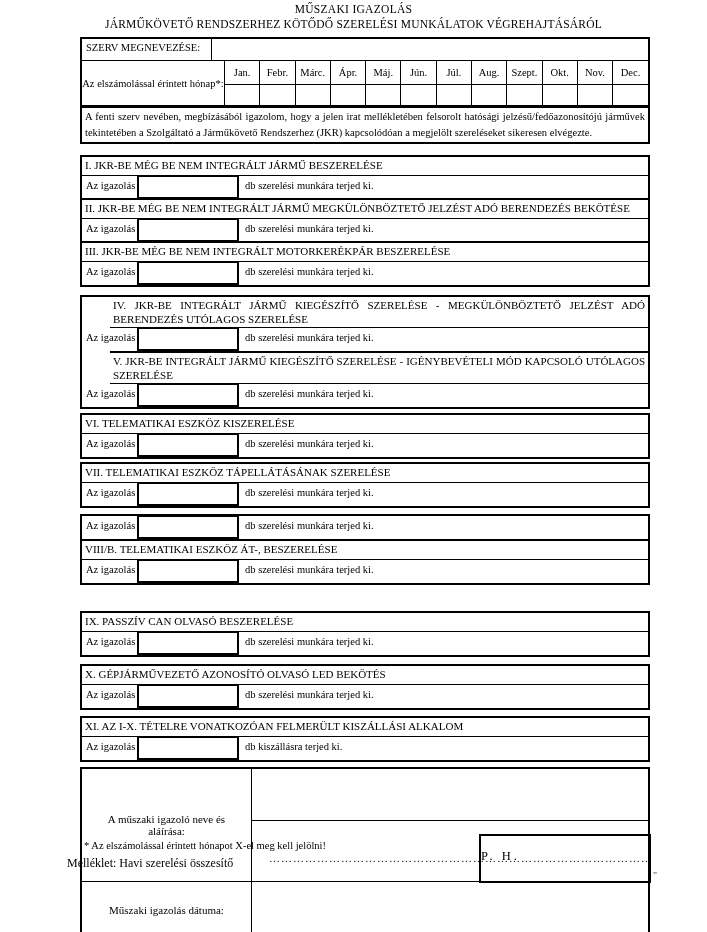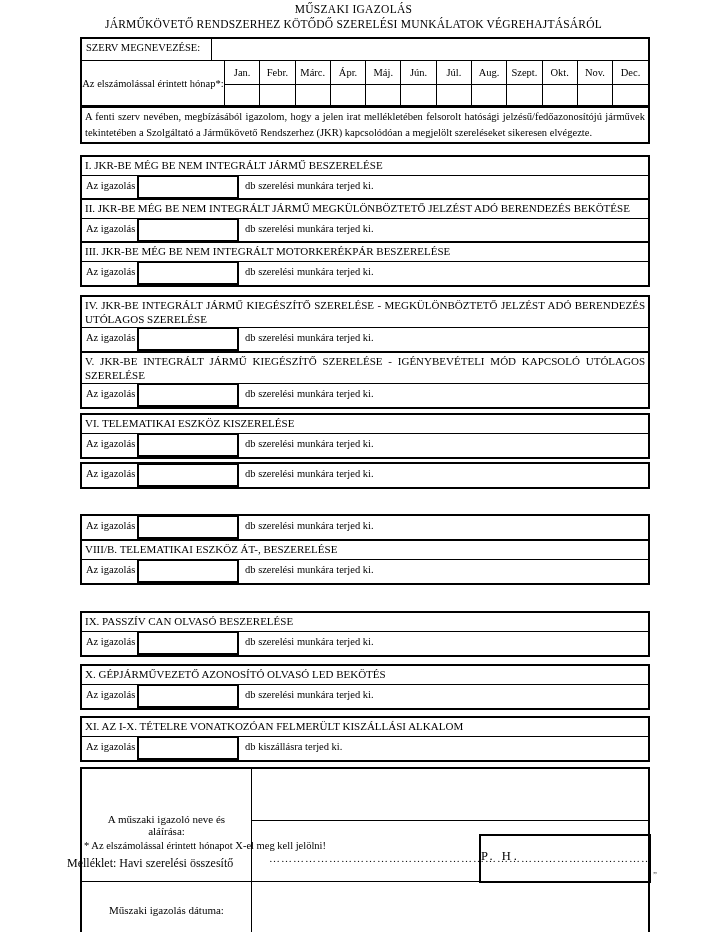--- a/index.html
+++ b/index.html
@@ -23,21 +23,21 @@
   tr.mh td{height:23px;vertical-align:middle;}
   tr.mv td{height:20px;border-top:1px solid #000;}
   tr.mh td + td{border-left:1px solid #000;}
   tr.mv td + td{border-left:1px solid #000;}
   
   .para{font-size:10.5px;line-height:15.5px;text-align:justify;padding:1px 3px 2px;}
   
   .sec-title{font-size:11px;line-height:13.5px;padding:2px 3px 1px;
              border-bottom:1px solid #000;text-align:justify;overflow:hidden;}
   .t1{height:15px;}
-  .t2{height:27px;}
+  .t2{height:27px;margin-left:28px;}
   .topline{border-top:2px solid #000;}
   .sec-row{display:flex;height:23px;font-size:10.5px;align-items:stretch;}
   .sec-row .lbl{width:55px;box-sizing:border-box;padding:4px 0 0 4px;white-space:nowrap;}
   .qty-box{width:102px;box-sizing:border-box;border:2px solid #000;margin:-1px 0 0 0;}
   .sec-row .sfx{padding:4px 0 0 6px;white-space:nowrap;}
   
   table.sig{border-collapse:collapse;width:100%;table-layout:fixed;}
   table.sig td{padding:17px;font-size:11px;}
   td.sig-name-label{width:135px;border-right:1px solid #000;border-bottom:1px solid #000;
                     text-align:center;vertical-align:middle;padding:0 8px;}
@@ -152,20 +152,21 @@
   <div class="block" style="top:413px;">
     <div class="sec-title t1">VI. TELEMATIKAI ESZKÖZ KISZERELÉSE</div>
     <div class="sec-row">
       <div class="lbl">Az igazolás</div>
       <div class="qty-box"></div>
       <div class="sfx">db szerelési munkára terjed ki.</div>
     </div>
   </div>
 
   <div class="block" style="top:462px;">
+    <div class="sec-title t1">VII. TELEMATIKAI ESZKÖZ TÁPELLÁTÁSÁNAK SZERELÉSE</div>
     <div class="sec-row">
       <div class="lbl">Az igazolás</div>
       <div class="qty-box"></div>
       <div class="sfx">db szerelési munkára terjed ki.</div>
     </div>
   </div>
 
   <div class="block" style="top:514px;">
     <div class="sec-row">
       <div class="lbl">Az igazolás</div>

